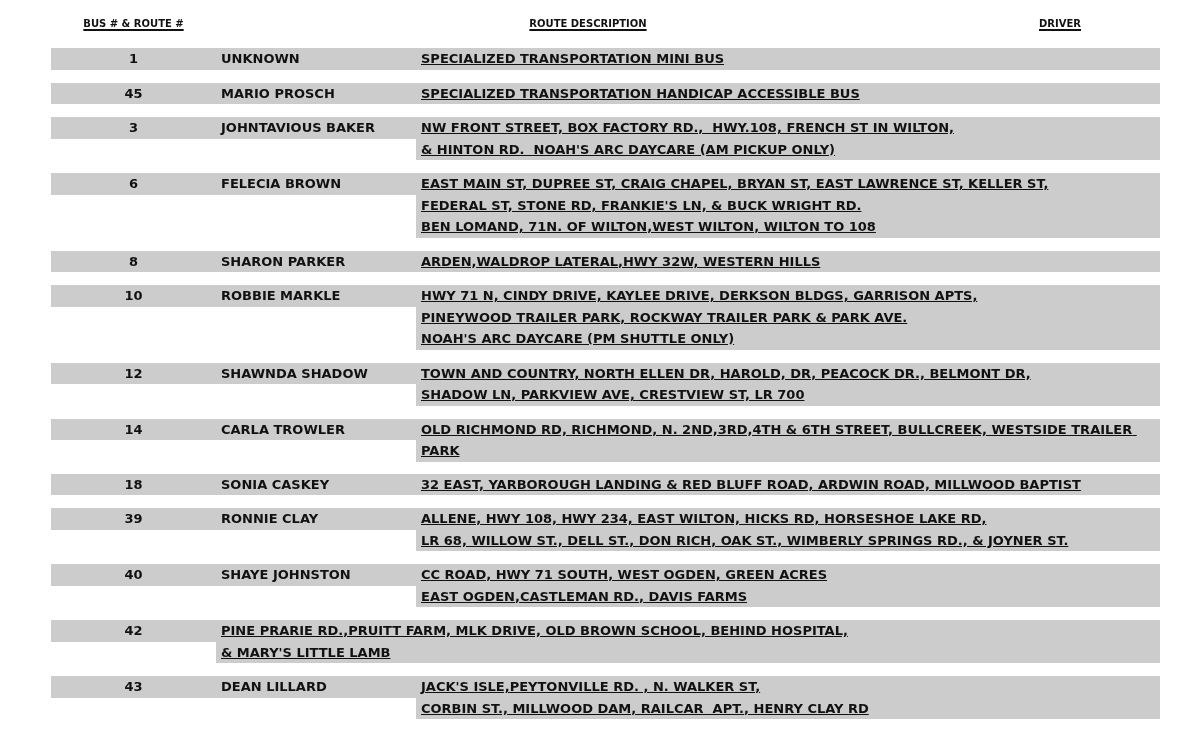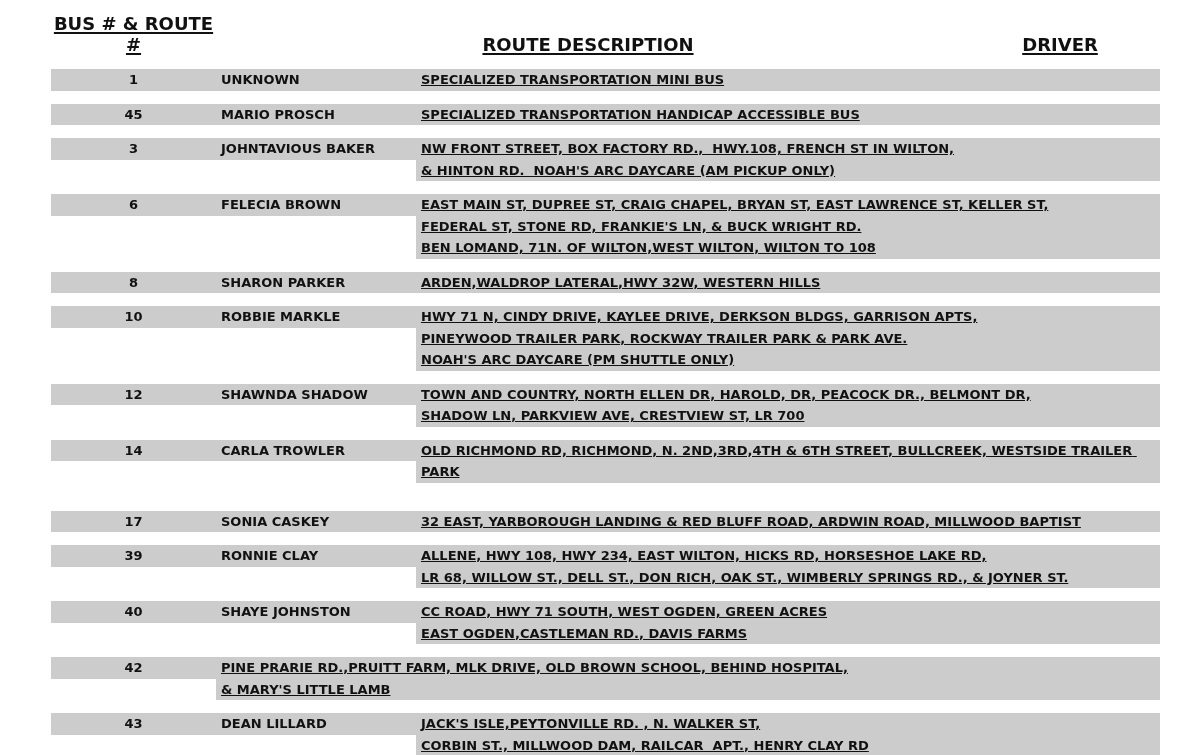--- a/index.html
+++ b/index.html
@@ -21,40 +21,40 @@
   }
   .table-wrap {
     width: 1109px; 
   }
   
   .hdr-row {
     display: flex;
     align-items: flex-end;
     margin-bottom: 14px;
     line-height: 21px;
-    font-size: 18px;
+    font-size: 10px;
   }
   .hdr-cell {
     text-decoration: underline;
     text-decoration-thickness: 2px;
     text-underline-offset: 2px;
   }
   .hdr-bus    { width: 165px; text-align: center; }
   .hdr-driver { width: 200px; text-align: center; }
   .hdr-desc   { flex: 1;      text-align: center; }
   
   .row {
     position: relative;
     display: flex;
     align-items: flex-start;
     margin-bottom: 13px;
     font-size: 13px;
     line-height: 21.5px;
   }
-  .row.gap-double { margin-bottom: 28px; }
+  .row.gap-double { margin-bottom: 12px; }
   .row-hl {
     position: absolute;
     left: 0; right: 0; top: 0;
     height: 21.5px;
     background: var(--row-fill, #cccccc);
   }
   .cell { position: relative; z-index: 1; }
   .cell.bus {
     width: 165px;
     text-align: center;
@@ -143,21 +143,21 @@
 
   <div class="row gap-double">
     <div class="row-hl"></div>
     <div class="cell bus">14</div>
     <div class="cell driver">CARLA TROWLER</div>
     <div class="cell desc">OLD RICHMOND RD, RICHMOND, N. 2ND,3RD,4TH &amp; 6TH STREET, BULLCREEK, WESTSIDE TRAILER PARK</div>
   </div>
 
   <div class="row">
     <div class="row-hl"></div>
-    <div class="cell bus">17</div>
+    <div class="cell bus">18</div>
     <div class="cell driver">SONIA CASKEY</div>
     <div class="cell desc">32 EAST, YARBOROUGH LANDING &amp; RED BLUFF ROAD, ARDWIN ROAD, MILLWOOD BAPTIST</div>
   </div>
 
   <div class="row">
     <div class="row-hl"></div>
     <div class="cell bus">39</div>
     <div class="cell driver">RONNIE CLAY</div>
     <div class="cell desc">ALLENE, HWY 108, HWY 234, EAST WILTON, HICKS RD, HORSESHOE LAKE RD,
 LR 68, WILLOW ST., DELL ST., DON RICH, OAK ST., WIMBERLY SPRINGS RD., &amp; JOYNER ST.</div>

